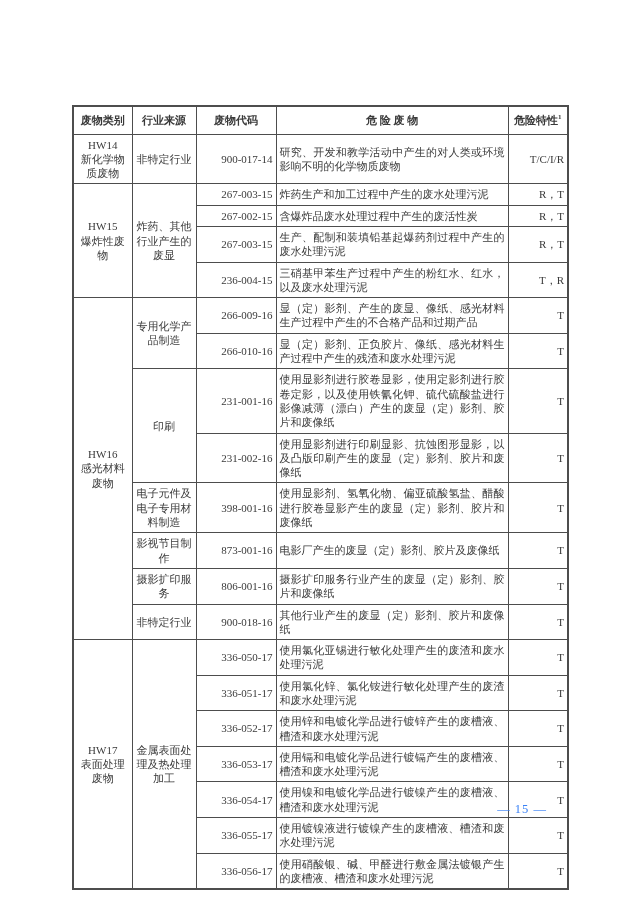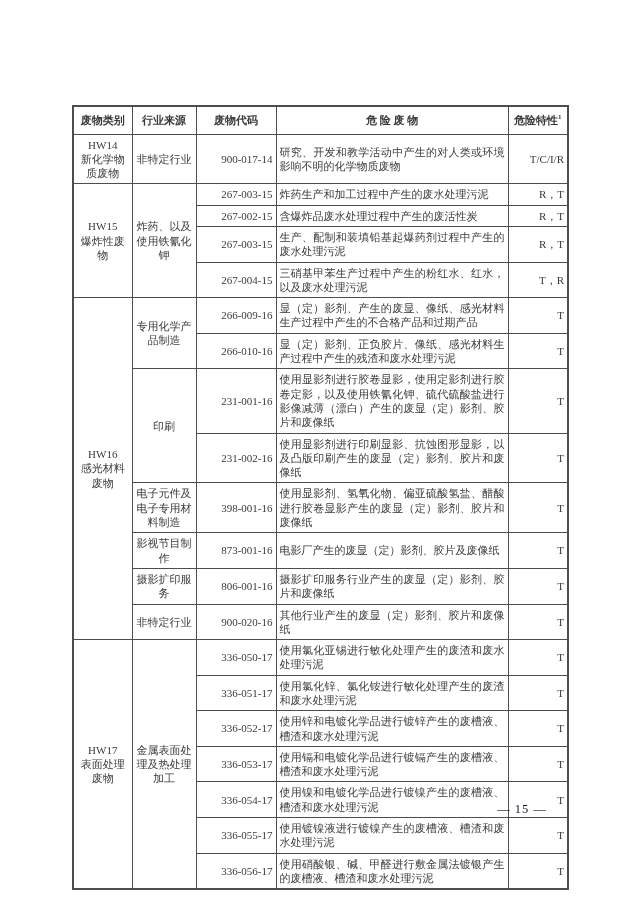--- a/index.html
+++ b/index.html
@@ -55,21 +55,21 @@
     font-size: 7px;
     vertical-align: super;
     line-height: 0;
   }
   .page-number {
     position: absolute;
     left: 487px; top: 802px;
     width: 70px;
     text-align: center;
     font-size: 12.5px;
-    color: #0f172a;
+    color: #3b82f6;
     letter-spacing: 1px;
   }
 </style>
 </head>
 <body>
 
 <div class="page">
 
   <table class="waste-table">
     <colgroup>
@@ -93,37 +93,37 @@
           <td class="cat">HW14
 新化学物质废物</td>
           <td class="ind">非特定行业</td>
           <td class="code">900-017-14</td>
           <td class="desc">研究、开发和教学活动中产生的对人类或环境影响不明的化学物质废物</td>
           <td class="haz">T/C/I/R</td>
         </tr>
         <tr>
           <td class="cat" rowspan="4">HW15
 爆炸性废物</td>
-          <td class="ind" rowspan="4">炸药、以及使用铁氰化钾</td>
+          <td class="ind" rowspan="4">炸药、其他行业产生的废显</td>
           <td class="code">267-003-15</td>
           <td class="desc">炸药生产和加工过程中产生的废水处理污泥</td>
           <td class="haz">R，T</td>
         </tr>
         <tr>
           <td class="code">267-002-15</td>
           <td class="desc">含爆炸品废水处理过程中产生的废活性炭</td>
           <td class="haz">R，T</td>
         </tr>
         <tr>
           <td class="code">267-003-15</td>
           <td class="desc">生产、配制和装填铅基起爆药剂过程中产生的废水处理污泥</td>
           <td class="haz">R，T</td>
         </tr>
         <tr>
-          <td class="code">267-004-15</td>
+          <td class="code">236-004-15</td>
           <td class="desc">三硝基甲苯生产过程中产生的粉红水、红水，以及废水处理污泥</td>
           <td class="haz">T，R</td>
         </tr>
         <tr>
           <td class="cat" rowspan="8">HW16
 感光材料废物</td>
           <td class="ind" rowspan="2">专用化学产品制造</td>
           <td class="code">266-009-16</td>
           <td class="desc">显（定）影剂、产生的废显、像纸、感光材料生产过程中产生的不合格产品和过期产品</td>
           <td class="haz">T</td>
@@ -157,21 +157,21 @@
           <td class="haz">T</td>
         </tr>
         <tr>
           <td class="ind">摄影扩印服务</td>
           <td class="code">806-001-16</td>
           <td class="desc">摄影扩印服务行业产生的废显（定）影剂、胶片和废像纸</td>
           <td class="haz">T</td>
         </tr>
         <tr>
           <td class="ind">非特定行业</td>
-          <td class="code">900-020-16</td>
+          <td class="code">900-018-16</td>
           <td class="desc">其他行业产生的废显（定）影剂、胶片和废像纸</td>
           <td class="haz">T</td>
         </tr>
         <tr>
           <td class="cat" rowspan="7">HW17
 表面处理废物</td>
           <td class="ind" rowspan="7">金属表面处理及热处理加工</td>
           <td class="code">336-050-17</td>
           <td class="desc">使用氯化亚锡进行敏化处理产生的废渣和废水处理污泥</td>
           <td class="haz">T</td>

